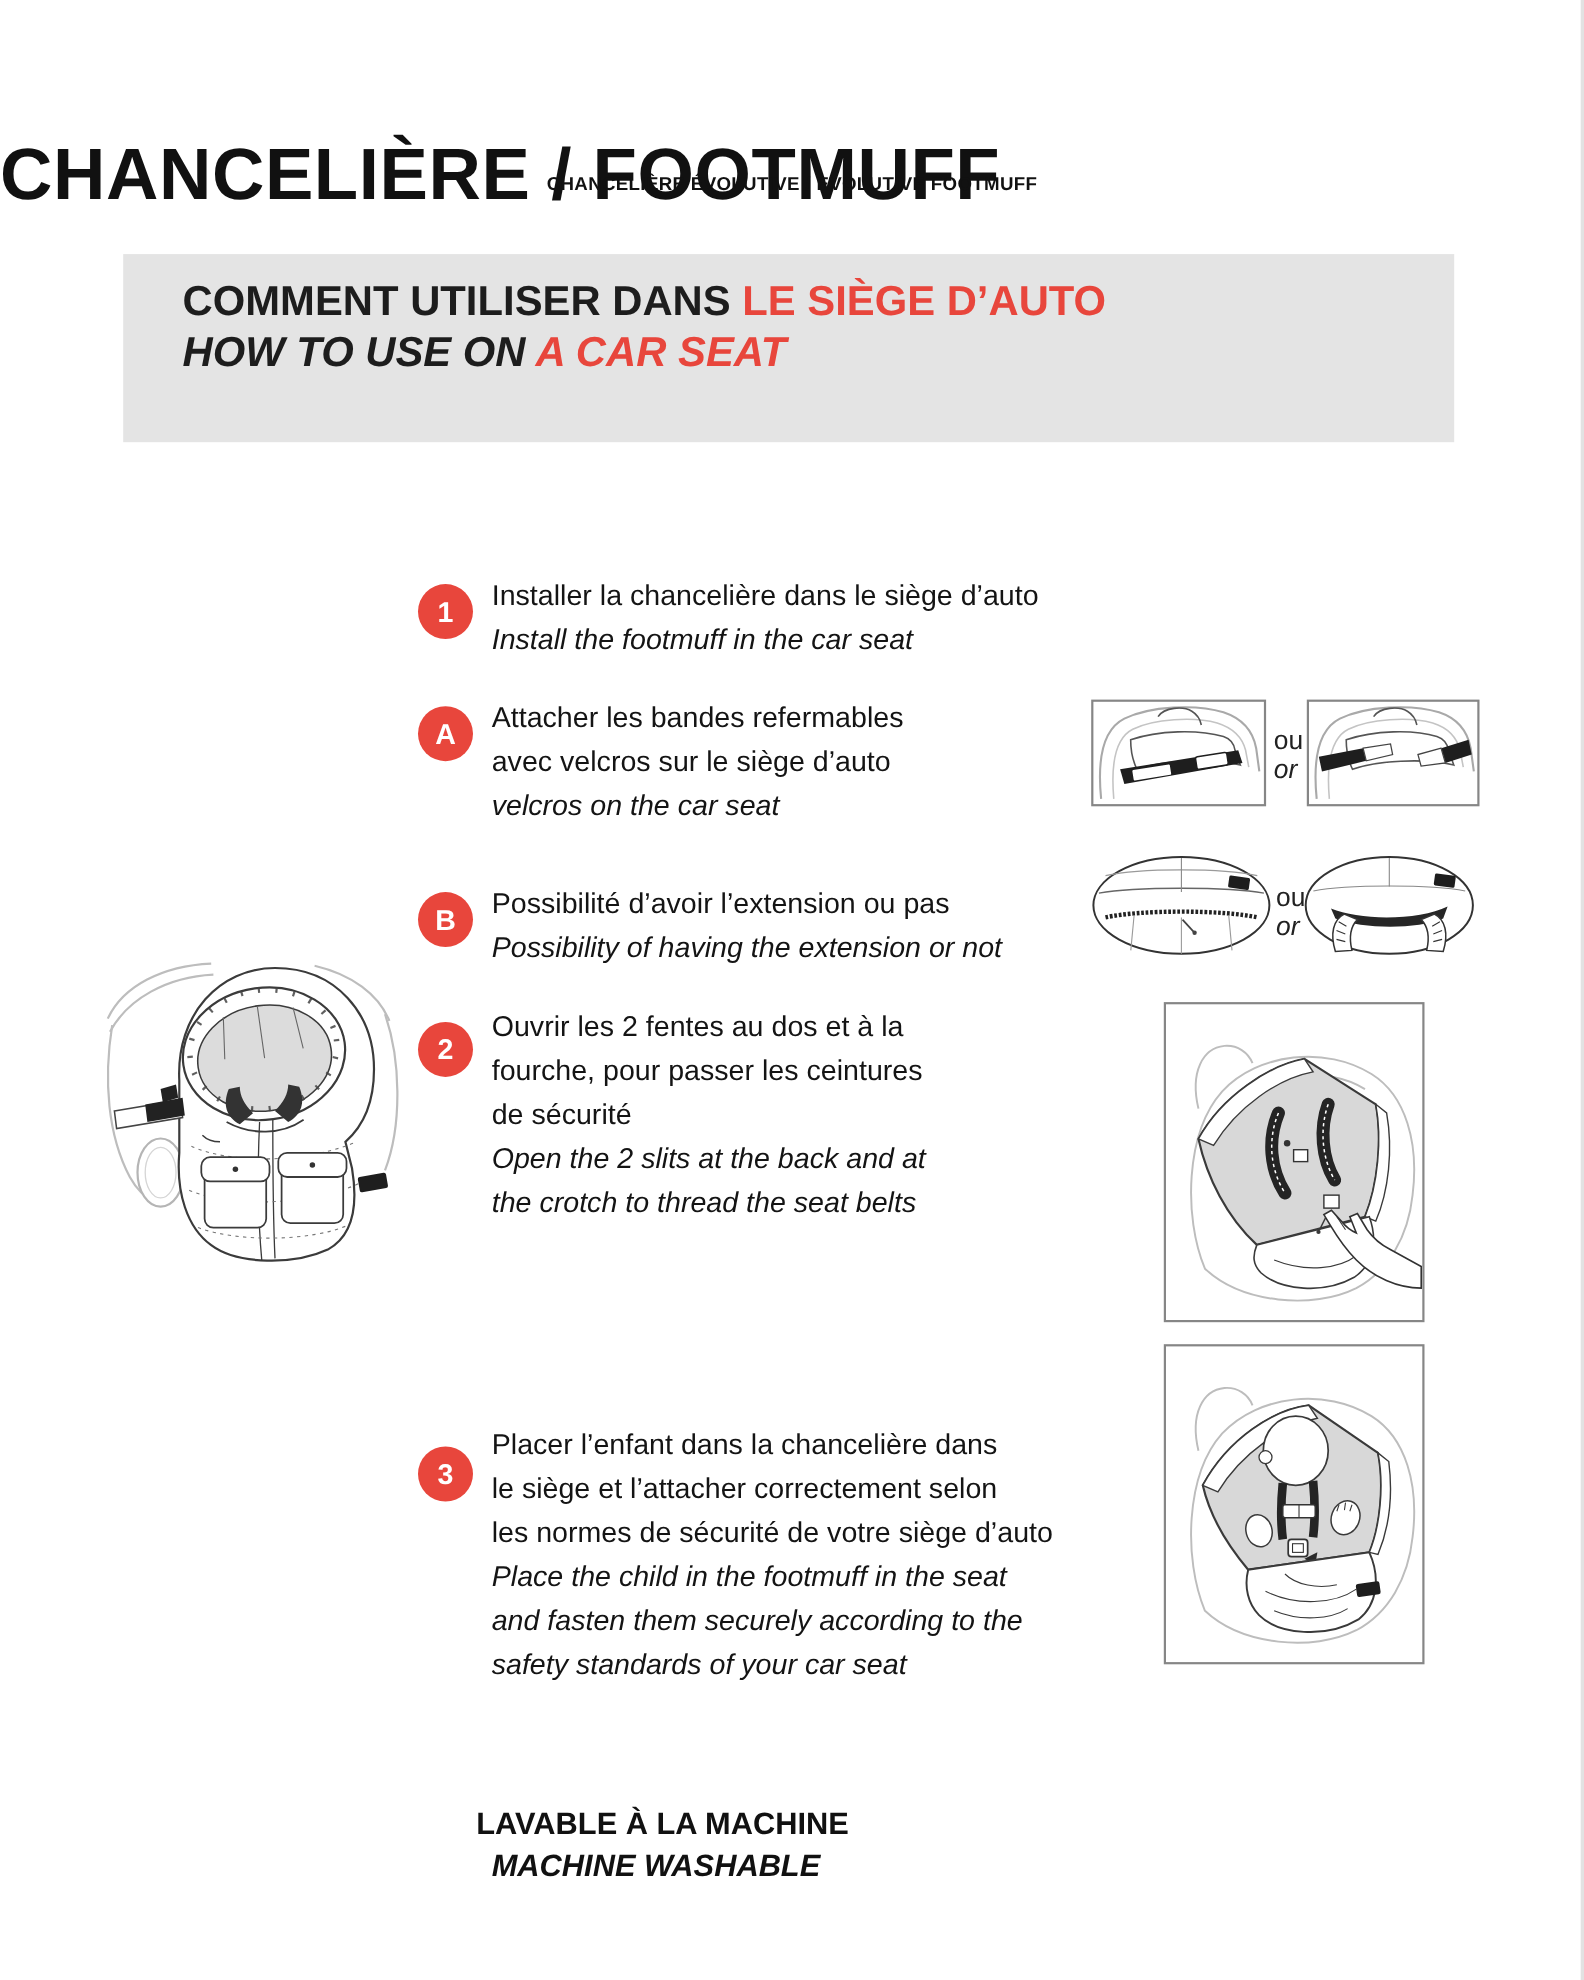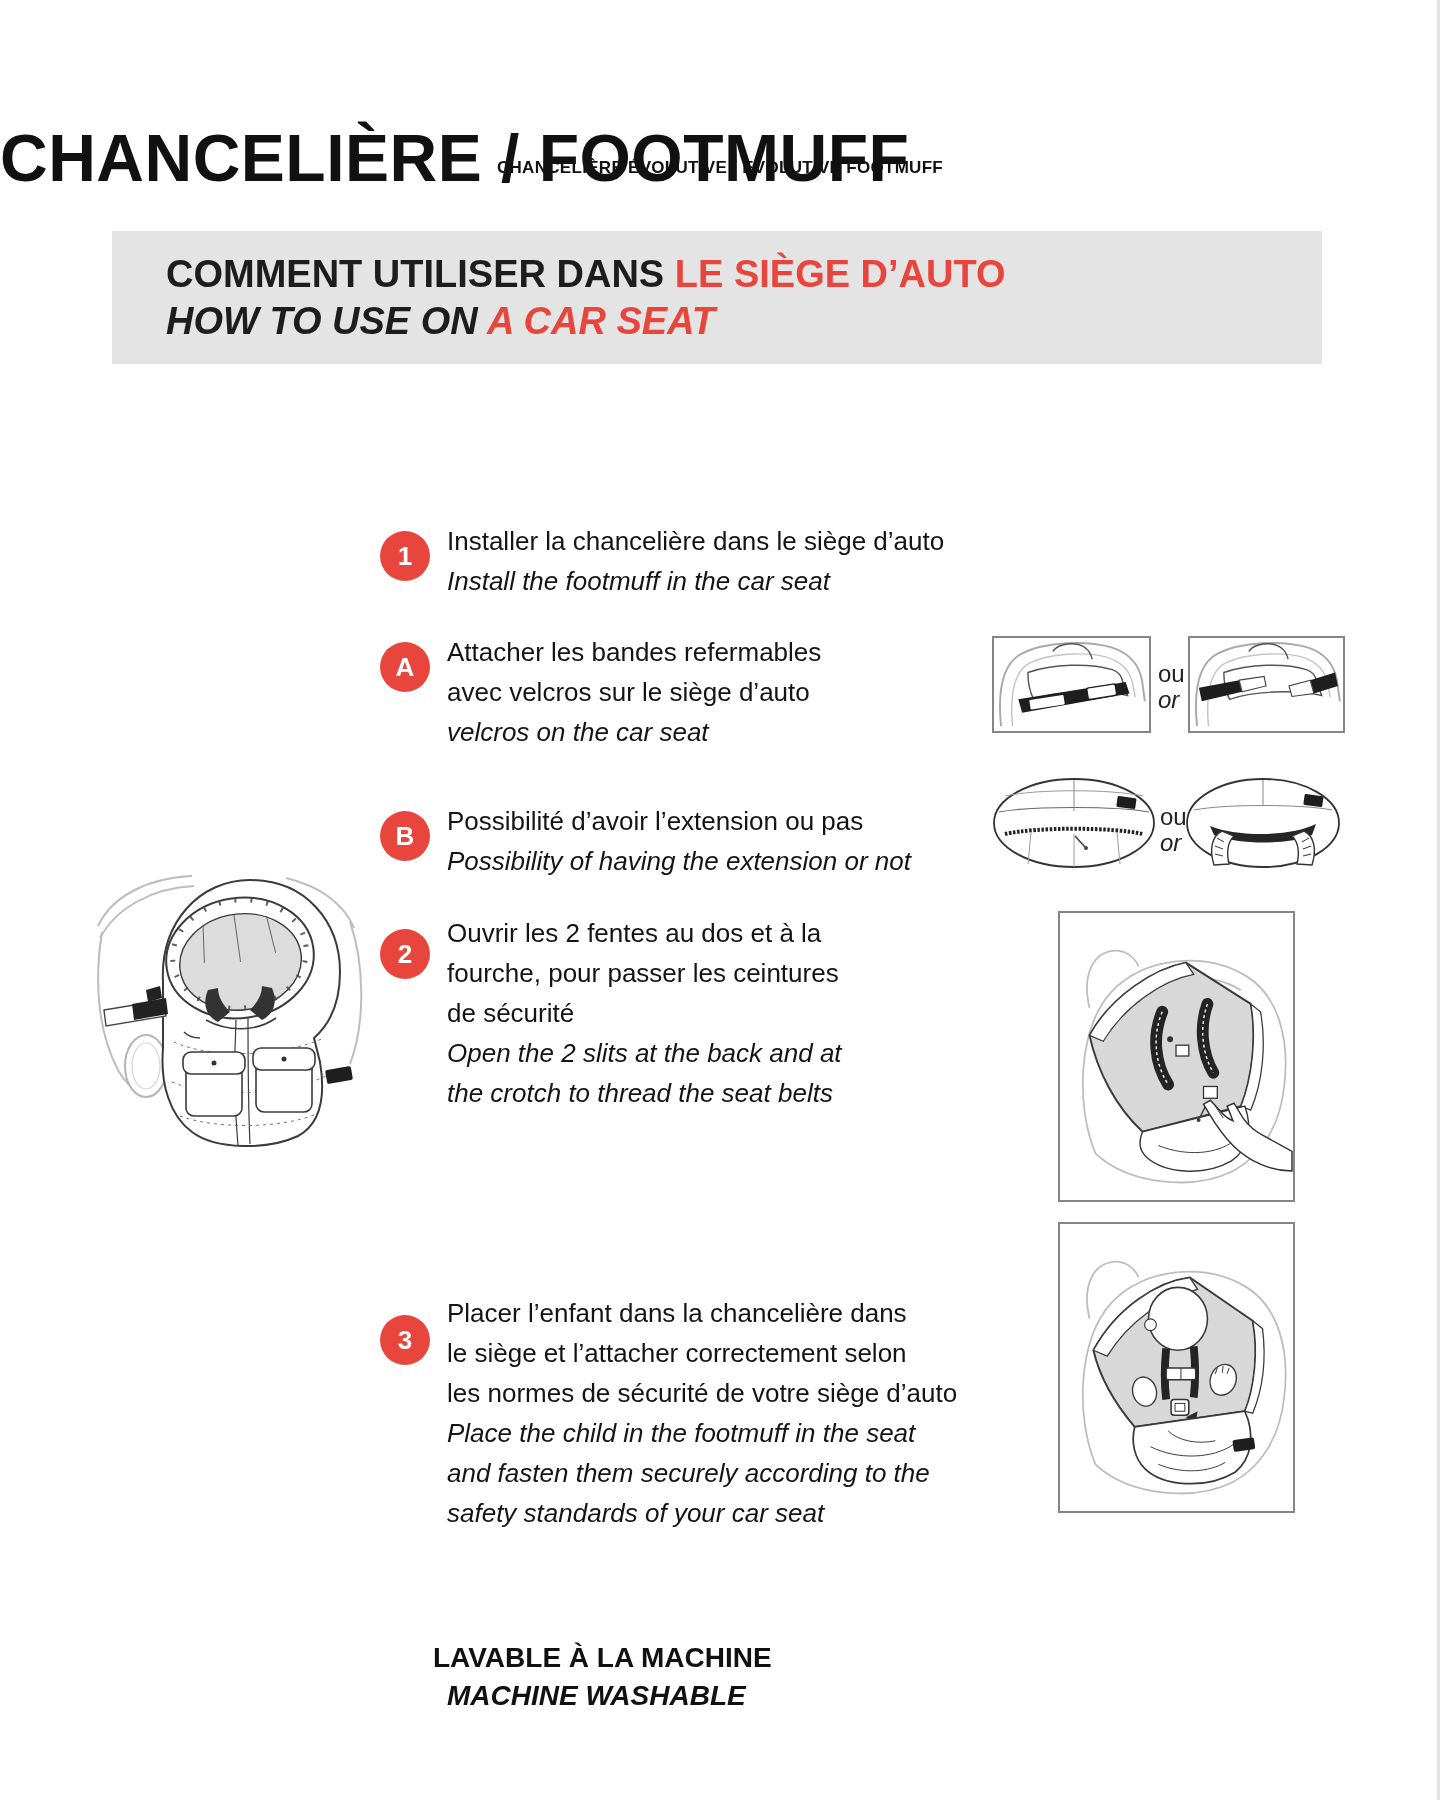--- a/index.html
+++ b/index.html
@@ -13,21 +13,21 @@
   .title{
     left:0;top:76px;width:100%;text-align:left;
     font-size:66px;font-weight:700;letter-spacing:0.5px;color:#111;
   }
   .subtitle{
     left:0;top:158px;width:100%;text-align:center;
     font-size:17px;font-weight:700;letter-spacing:0.3px;color:#111;
   }
   
   .banner{
-    left:112px;top:231px;width:1210px;height:133px;background:#E4E4E4;
+    left:112px;top:231px;width:1210px;height:171px;background:#E4E4E4;
     box-sizing:border-box;padding:20px 0 0 54px;
   }
   .banner .line{font-size:38px;font-weight:700;line-height:47px;color:#1d1d1d;white-space:pre;}
   .banner .line.en{font-style:italic;}
   .hl{color:#E8463C;}
   
   .step{left:380px;display:flex;align-items:flex-start;width:660px;}
   .badge{
     flex:0 0 50px;width:50px;height:50px;border-radius:50%;background:#E8463C;
     color:#fff;font-size:26px;font-weight:700;display:flex;align-items:center;justify-content:center;

